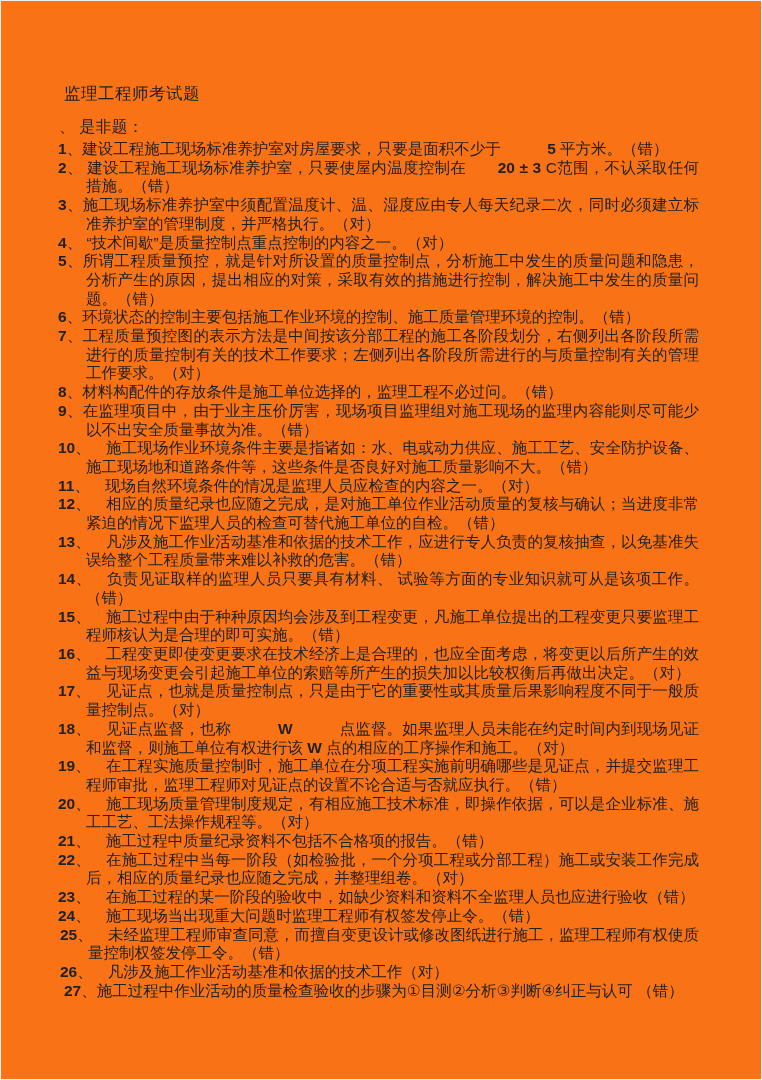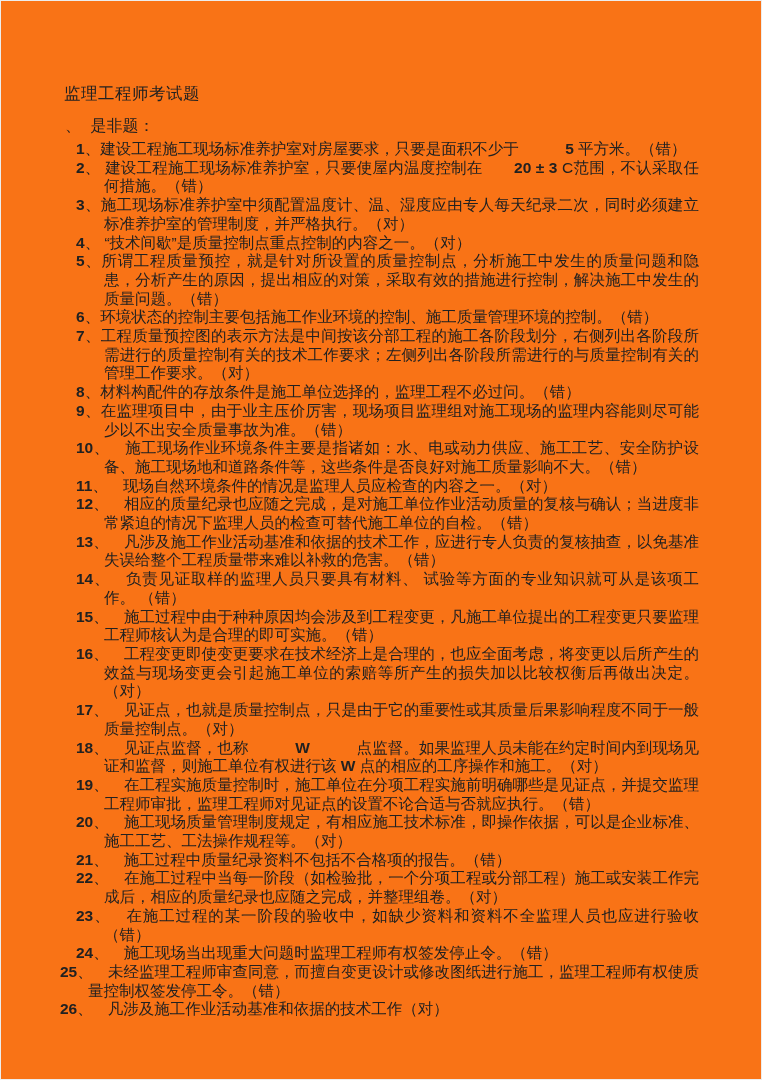--- a/index.html
+++ b/index.html
@@ -26,35 +26,33 @@
   .doc-title {
     font-size: 16.5px;
     line-height: 20px;
     margin-left: 6px;
     letter-spacing: 0.5px;
   }
   .section-heading {
     font-size: 16px;
     line-height: 20px;
     margin-top: 14px;
-    margin-left: 7px;
-    font-family: Liberation Mono, monospace;
+    margin-left: 1px;
   }
   .qlist {
     margin-top: 3px;
   }
   .q {
     font-size: 15.5px;
     line-height: 18.7px;
     text-align: justify;
     text-justify: inter-character;
     padding-left: 28px;
     text-indent: -28px;
     word-break: break-all;
-    margin-left: 18px;
   }
   .q .qnum { font-weight: bold; }
   .q .qsep { font-weight: normal; }
   .q .qtab { display: inline-block; width: 15px; }
   .q .b { font-weight: bold; }
   .q.ind1 { margin-left: 2px; }   
   .q.ind2 { margin-left: 6px; }    
 </style>
 </head>
 <body>
@@ -83,15 +81,16 @@
         <div class="q"><span class="qnum">17</span><span class="qsep">、</span><span class="qtab"></span><span>见证点，也就是质量控制点，只是由于它的重要性或其质量后果影响程度不同于一般质量控制点。（对）</span></div>
         <div class="q"><span class="qnum">18</span><span class="qsep">、</span><span class="qtab"></span><span>见证点监督，也称　　　</span><span class="b">W</span><span>　　　点监督。如果监理人员未能在约定时间内到现场见证和监督，则施工单位有权进行该 </span><span class="b">W</span><span> 点的相应的工序操作和施工。（对）</span></div>
         <div class="q"><span class="qnum">19</span><span class="qsep">、</span><span class="qtab"></span><span>在工程实施质量控制时，施工单位在分项工程实施前明确哪些是见证点，并提交监理工程师审批，监理工程师对见证点的设置不论合适与否就应执行。（错）</span></div>
         <div class="q"><span class="qnum">20</span><span class="qsep">、</span><span class="qtab"></span><span>施工现场质量管理制度规定，有相应施工技术标准，即操作依据，可以是企业标准、施工工艺、工法操作规程等。（对）</span></div>
         <div class="q"><span class="qnum">21</span><span class="qsep">、</span><span class="qtab"></span><span>施工过程中质量纪录资料不包括不合格项的报告。（错）</span></div>
         <div class="q"><span class="qnum">22</span><span class="qsep">、</span><span class="qtab"></span><span>在施工过程中当每一阶段（如检验批，一个分项工程或分部工程）施工或安装工作完成后，相应的质量纪录也应随之完成，并整理组卷。（对）</span></div>
         <div class="q"><span class="qnum">23</span><span class="qsep">、</span><span class="qtab"></span><span>在施工过程的某一阶段的验收中，如缺少资料和资料不全监理人员也应进行验收（错）</span></div>
         <div class="q"><span class="qnum">24</span><span class="qsep">、</span><span class="qtab"></span><span>施工现场当出现重大问题时监理工程师有权签发停止令。（错）</span></div>
         <div class="q ind1"><span class="qnum">25</span><span class="qsep">、</span><span class="qtab"></span><span>未经监理工程师审查同意，而擅自变更设计或修改图纸进行施工，监理工程师有权使质量控制权签发停工令。（错）</span></div>
         <div class="q ind1"><span class="qnum">26</span><span class="qsep">、</span><span class="qtab"></span><span>凡涉及施工作业活动基准和依据的技术工作（对）</span></div>
+        <div class="q ind2"><span class="qnum">27</span><span class="qsep">、</span><span>施工过程中作业活动的质量检查验收的步骤为①目测②分析③判断④纠正与认可 （错）</span></div>
       </div>
   </div>
 </div>
 
 </body></html>

